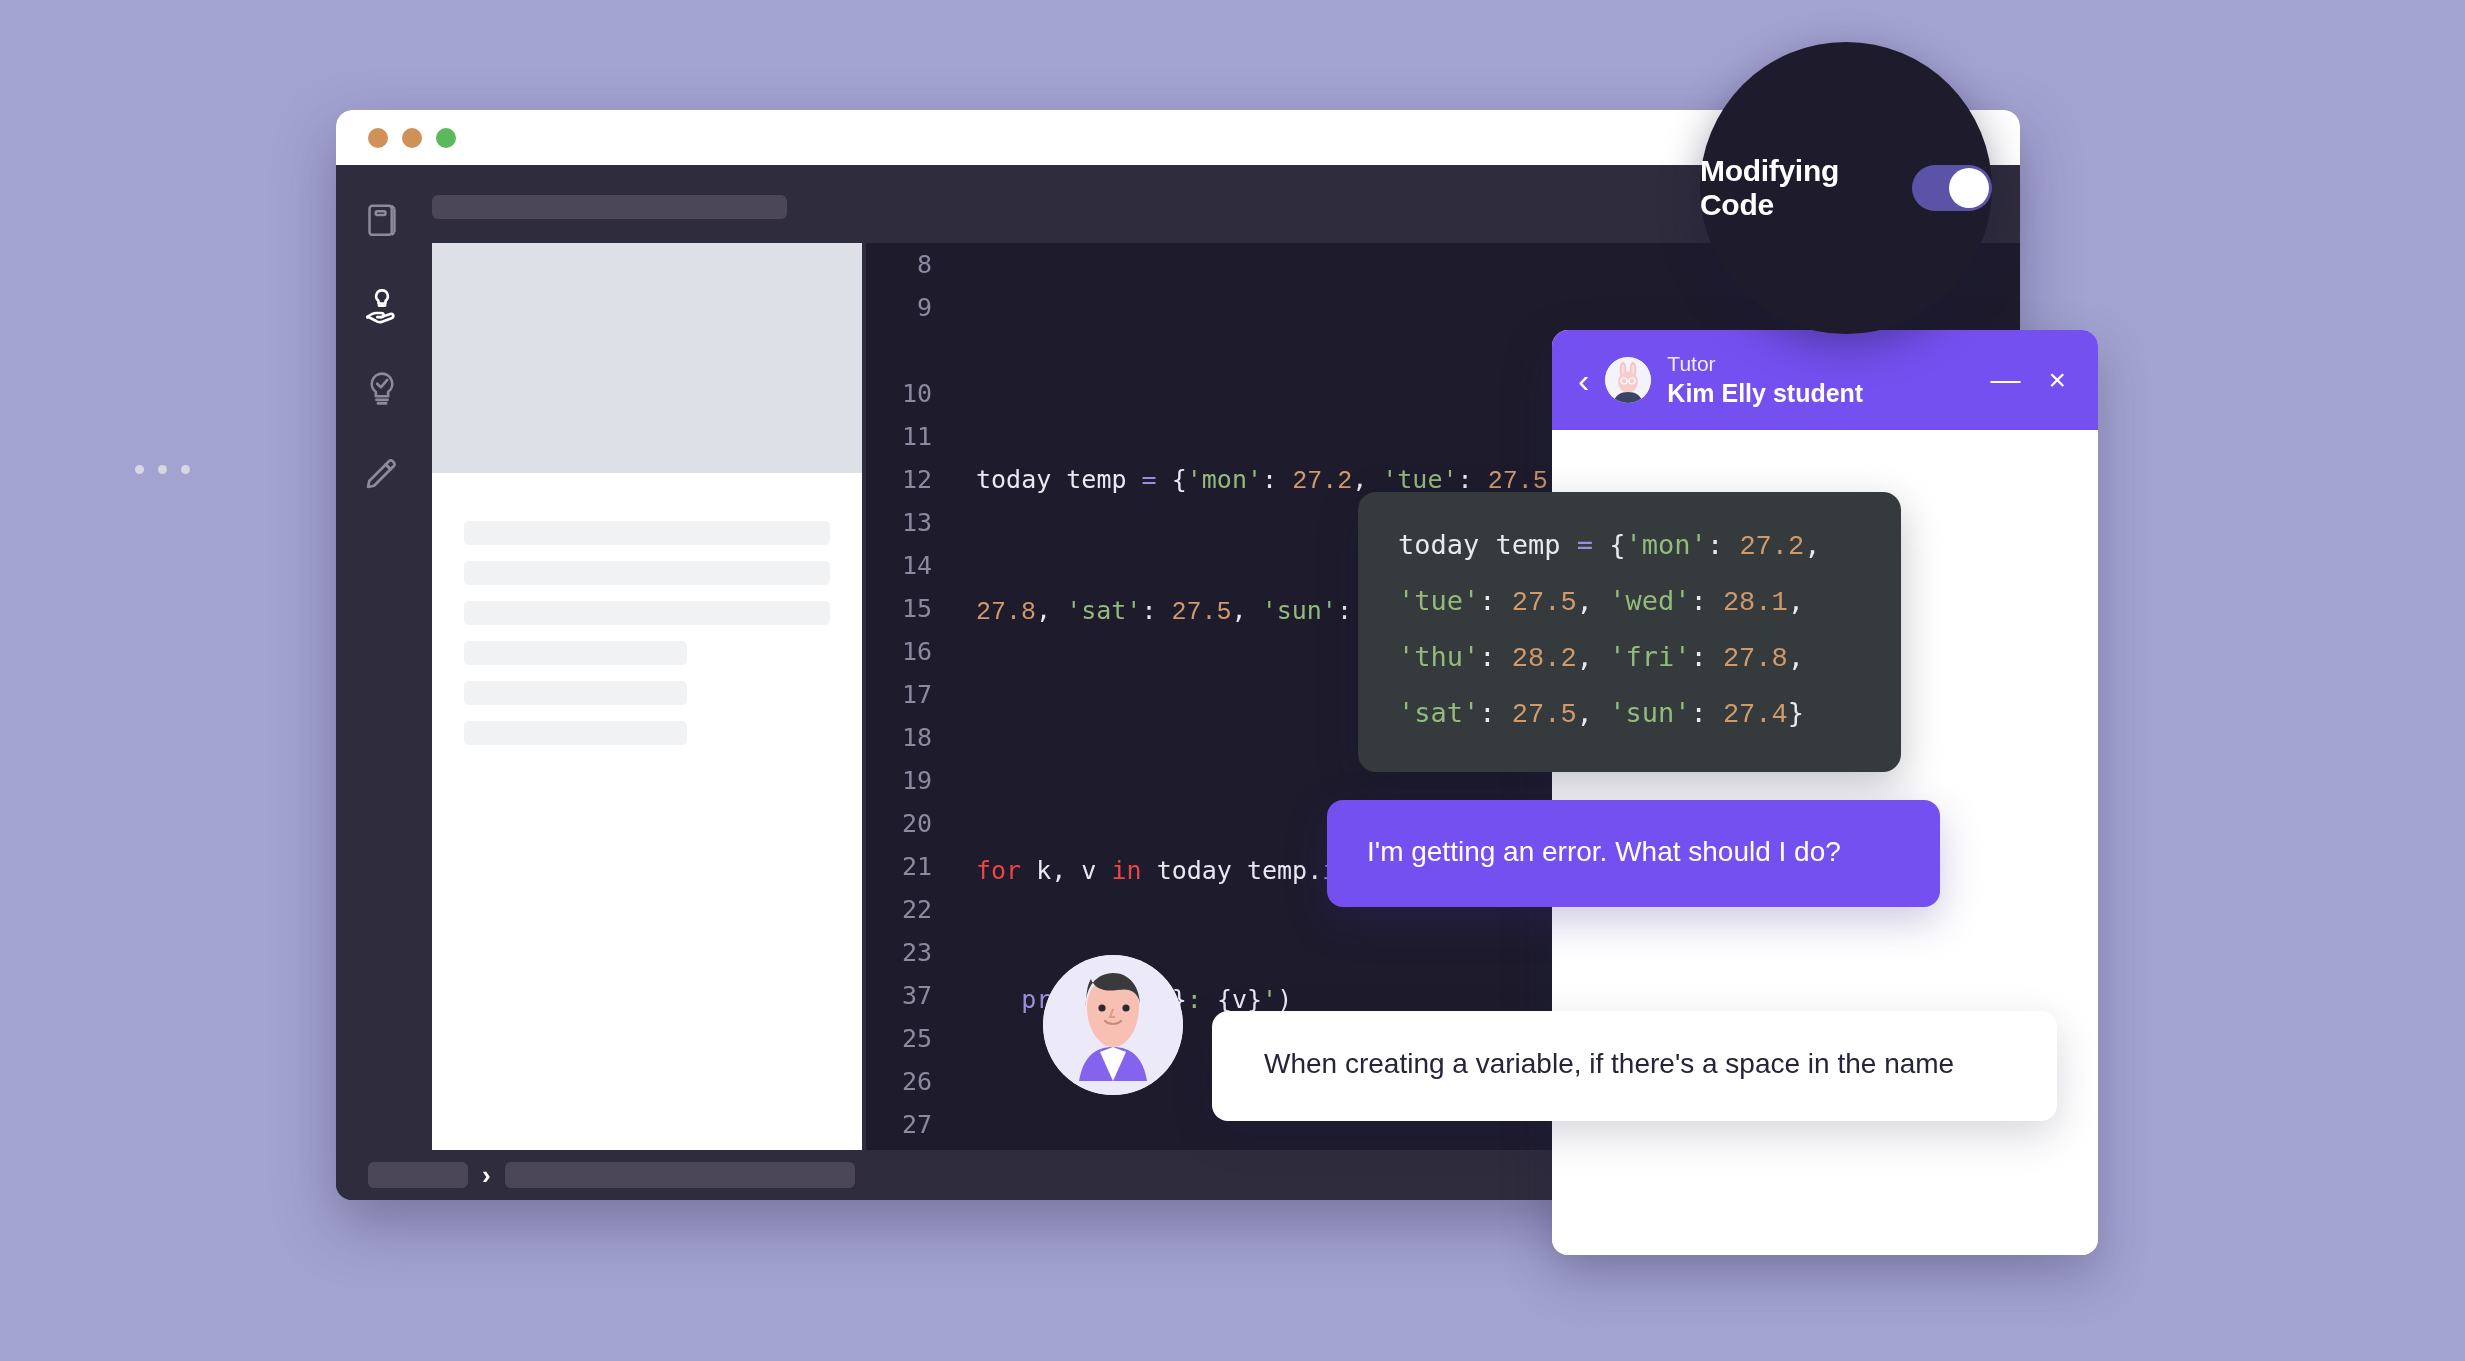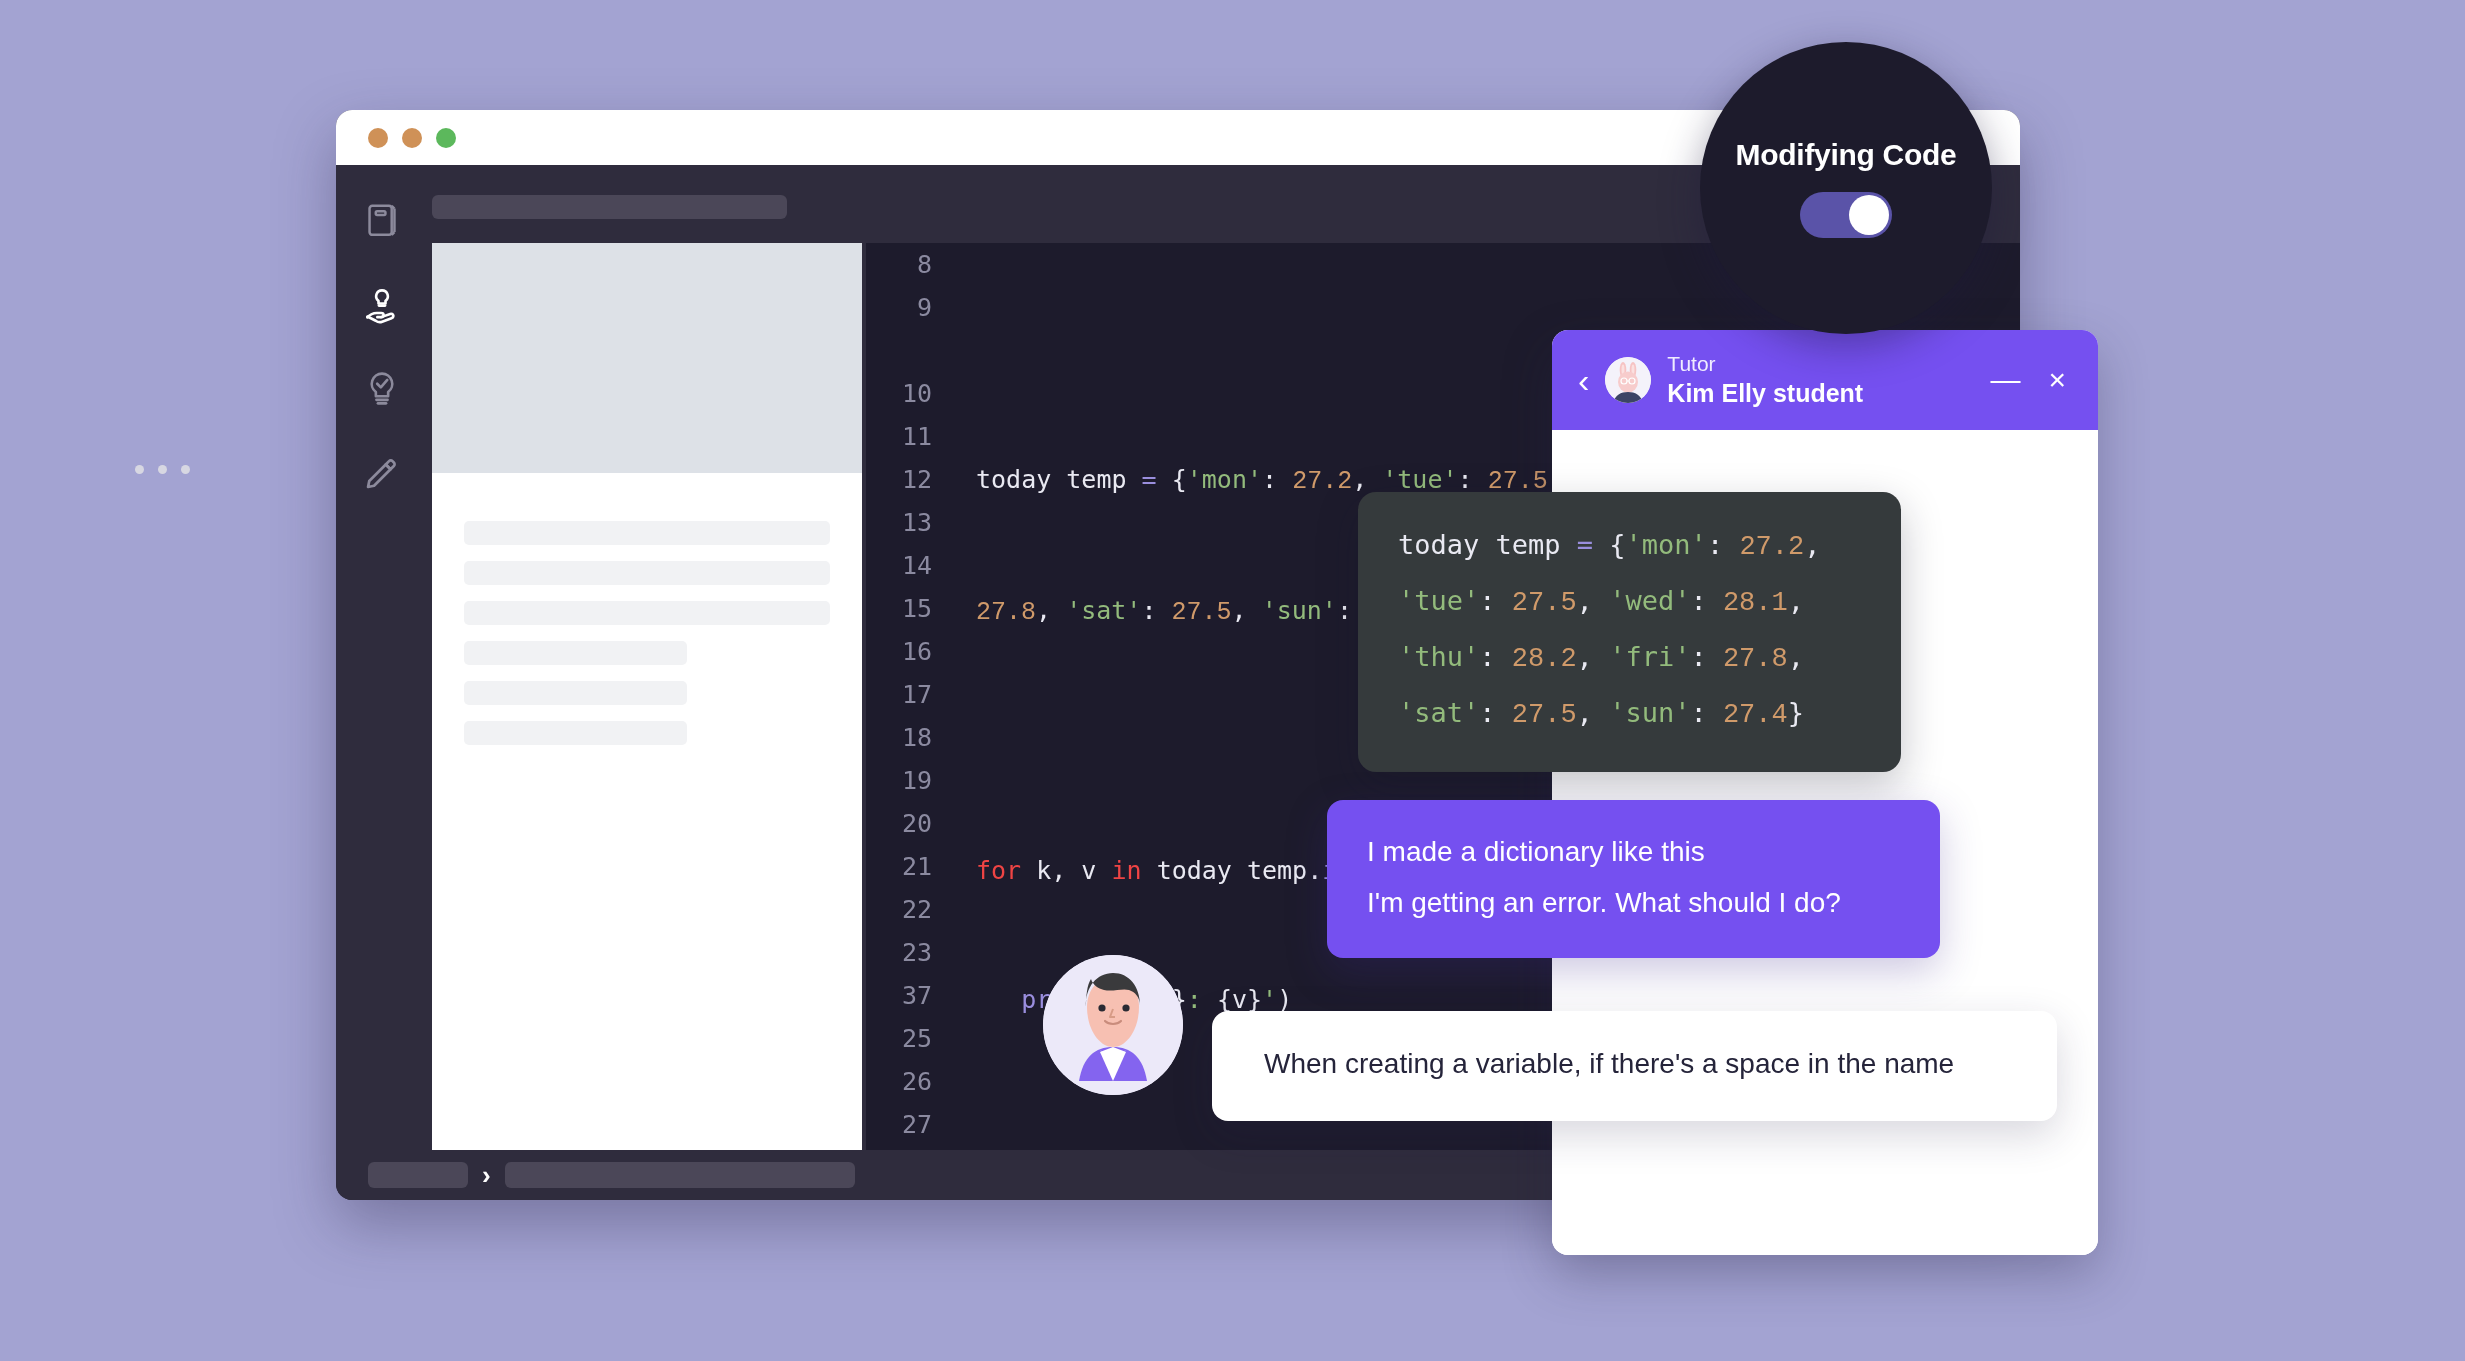--- a/index.html
+++ b/index.html
@@ -91,21 +91,21 @@
   .bb-pill { height: 26px; background: #4b4758; border-radius: 6px; }
   .bb-pill.a { width: 100px; }
   .bb-pill.b { width: 350px; }
   .bb-chevron { color: #ffffff; font-size: 26px; font-weight: bold; line-height: 1; }
 
   
   .mod-circle {
     position: absolute; left: 1700px; top: 42px;
     width: 292px; height: 292px; border-radius: 50%;
     background: #1d1b2c;
-    display: flex; flex-direction: column;
+    display: flex; flex-direction: row;
     align-items: center; justify-content: center; gap: 20px;
     box-shadow: 0 12px 40px rgba(30,25,60,0.4);
     z-index: 40;
   }
   .mod-title { color: #ffffff; font-size: 30px; font-weight: bold; letter-spacing: -0.3px; }
   .toggle {
     width: 92px; height: 46px; border-radius: 23px;
     background: #5a53a8; position: relative;
   }
   .toggle .knob {
@@ -328,21 +328,20 @@
   <span></span>
   <span></span>
   <span></span>
 </div>
 
 <div class="bubble-code">
   <span class="tk-var">today temp </span><span class="tk-op">= </span><span class="tk-pun">{</span><span class="tk-str">'mon'</span><span class="tk-pun">: </span><span class="tk-num">27.2</span><span class="tk-pun">, </span><span class="tk-str">'tue'</span><span class="tk-pun">: </span><span class="tk-num">27.5</span><span class="tk-pun">, </span><span class="tk-str">'wed'</span><span class="tk-pun">: </span><span class="tk-num">28.1</span><span class="tk-pun">, </span><span class="tk-str">'thu'</span><span class="tk-pun">: </span><span class="tk-num">28.2</span><span class="tk-pun">, </span><span class="tk-str">'fri'</span><span class="tk-pun">: </span><span class="tk-num">27.8</span><span class="tk-pun">, </span><span class="tk-str">'sat'</span><span class="tk-pun">: </span><span class="tk-num">27.5</span><span class="tk-pun">, </span><span class="tk-str">'sun'</span><span class="tk-pun">: </span><span class="tk-num">27.4</span><span class="tk-pun">}</span>
 </div>
 
 <div class="bubble-user">
-  <div>I made a dictionary like this</div>
   <div>I'm getting an error. What should I do?</div>
 </div>
 
 <div class="student-avatar">
   <svg width="140" height="140" viewBox="0 0 140 140">
     <circle cx="70" cy="70" r="70" fill="#ece9f9"></circle>
     <path d="M36 126c4-24 16-34 34-34s30 10 34 34z" fill="#8464ef"></path>
     <path d="M70 92l-13 5 13 29 13-29z" fill="#ffffff"></path>
     <path d="M57 95c5 6 21 6 26 0l-13 9z" fill="#ffffff"></path>
     <path d="M44 52c0-18 12-30 26-30s26 12 26 30c0 22-12 40-26 40S44 74 44 52z" fill="#f7c0b2"></path>

